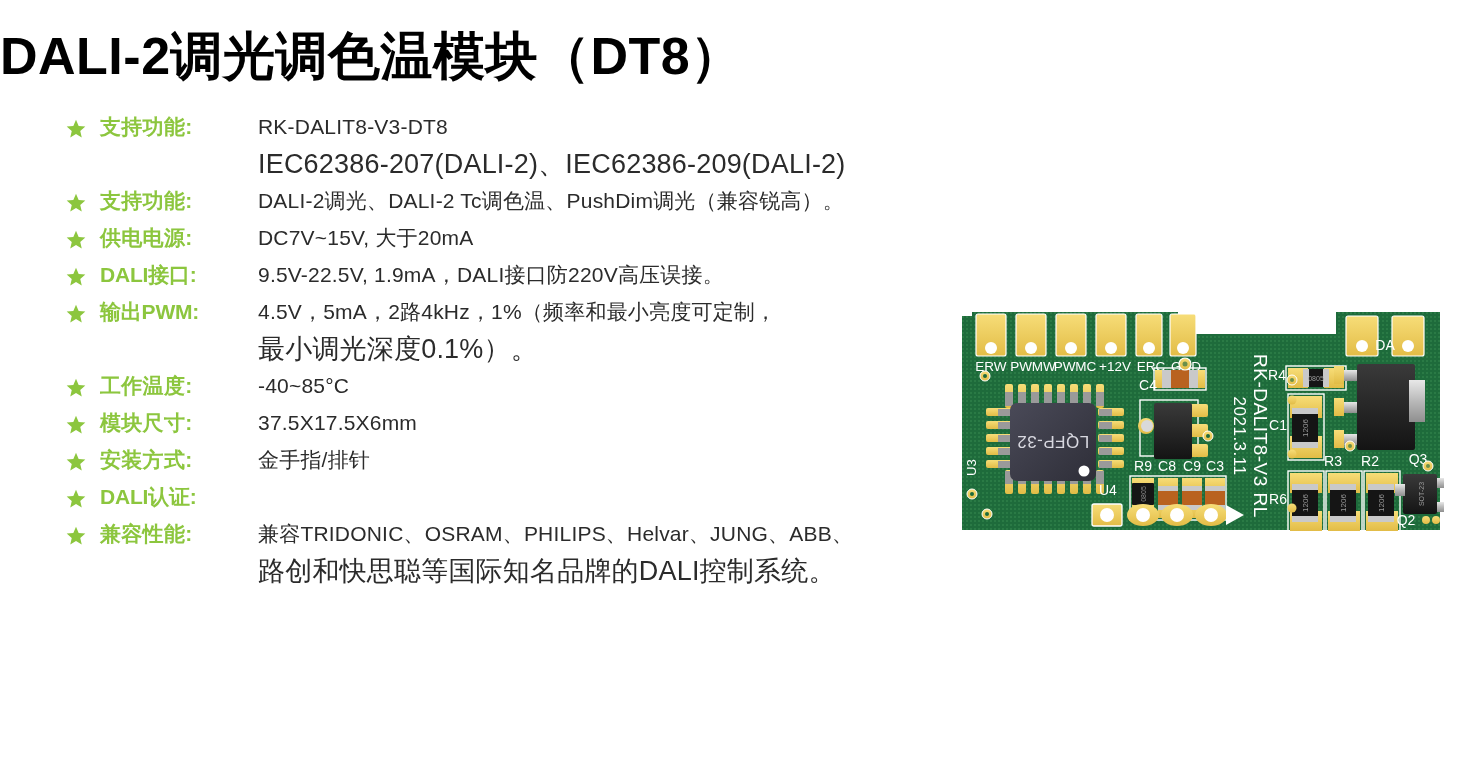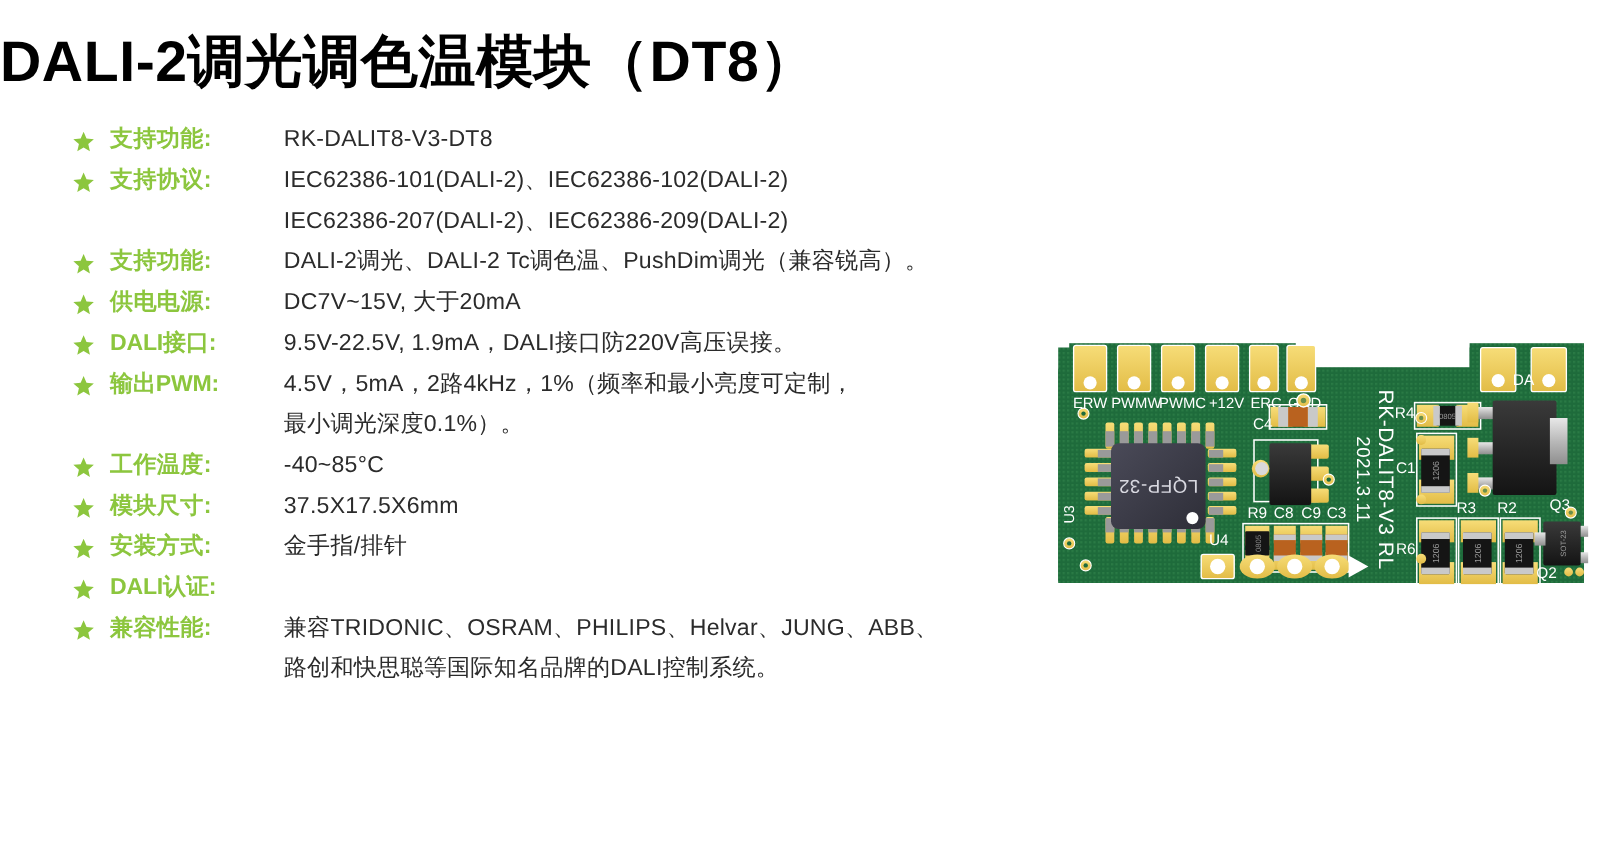--- a/index.html
+++ b/index.html
@@ -72,21 +72,21 @@
     flex: 1 1 auto;
     font-size: 21px;
     font-weight: normal;
     color: #2b2b2b;
     line-height: 30px;
     white-space: nowrap;
     letter-spacing: 0.2px;
   }
 
   .spec-cont {
-    font-size: 21px;
+    font-size: 27px;
     color: #2b2b2b;
     line-height: 30px;
     white-space: nowrap;
     letter-spacing: 0.2px;
     margin-left: 192px;
     min-height: 37px;
   }
 
   
   #pcb-figure {
@@ -108,29 +108,20 @@
   <div class="spec-row">
     <span class="star-icon">
       <svg viewBox="0 0 24 24">
           <polygon fill="#8cc63e" points="12,1 15.2,8.4 23.2,9.1 17.1,14.4 18.9,22.3 12,18.1 5.1,22.3 6.9,14.4 0.8,9.1 8.8,8.4"></polygon>
         </svg>
     </span>
     <span class="spec-label">支持功能:</span>
     <span class="spec-value">RK-DALIT8-V3-DT8</span>
   </div>
 
-  <div class="spec-row">
-    <span class="star-icon">
-      <svg viewBox="0 0 24 24">
-          <polygon fill="#8cc63e" points="12,1 15.2,8.4 23.2,9.1 17.1,14.4 18.9,22.3 12,18.1 5.1,22.3 6.9,14.4 0.8,9.1 8.8,8.4"></polygon>
-        </svg>
-    </span>
-    <span class="spec-label">支持协议:</span>
-    <span class="spec-value">IEC62386-101(DALI-2)、IEC62386-102(DALI-2)</span>
-  </div>
   <div class="spec-cont">IEC62386-207(DALI-2)、IEC62386-209(DALI-2)</div>
 
   <div class="spec-row">
     <span class="star-icon">
       <svg viewBox="0 0 24 24">
           <polygon fill="#8cc63e" points="12,1 15.2,8.4 23.2,9.1 17.1,14.4 18.9,22.3 12,18.1 5.1,22.3 6.9,14.4 0.8,9.1 8.8,8.4"></polygon>
         </svg>
     </span>
     <span class="spec-label">支持功能:</span>
     <span class="spec-value">DALI-2调光、DALI-2 Tc调色温、PushDim调光（兼容锐高）。</span>

